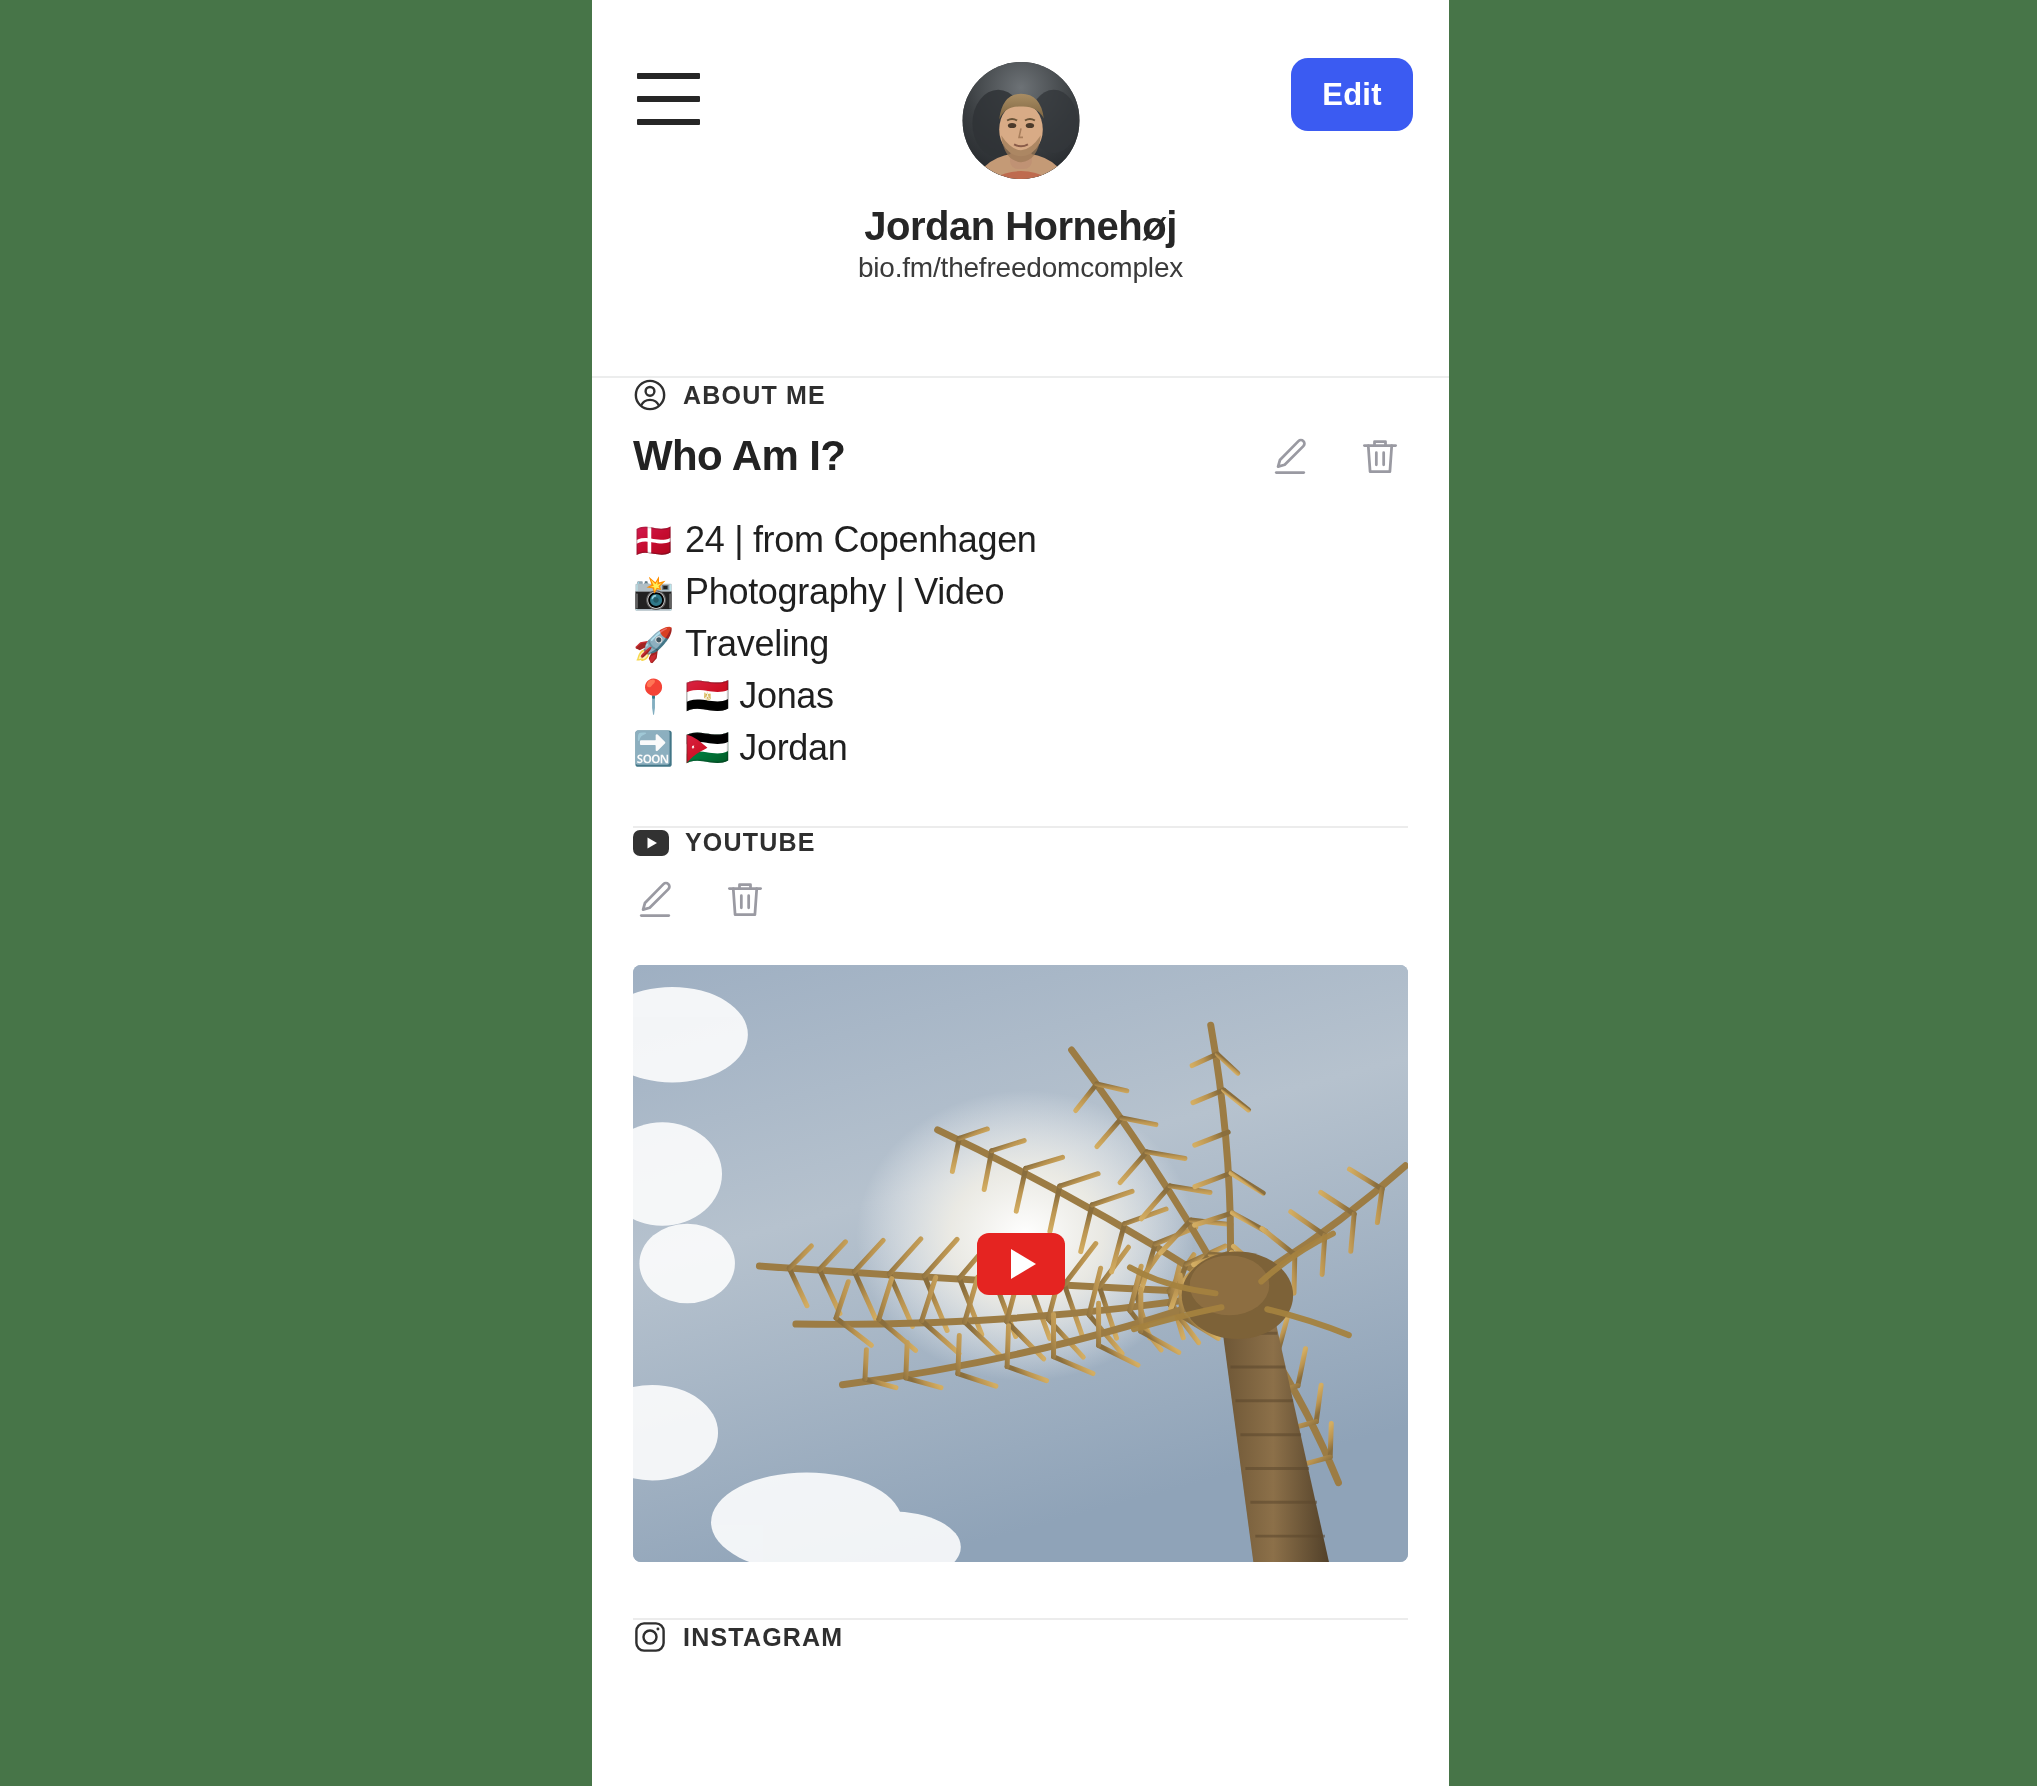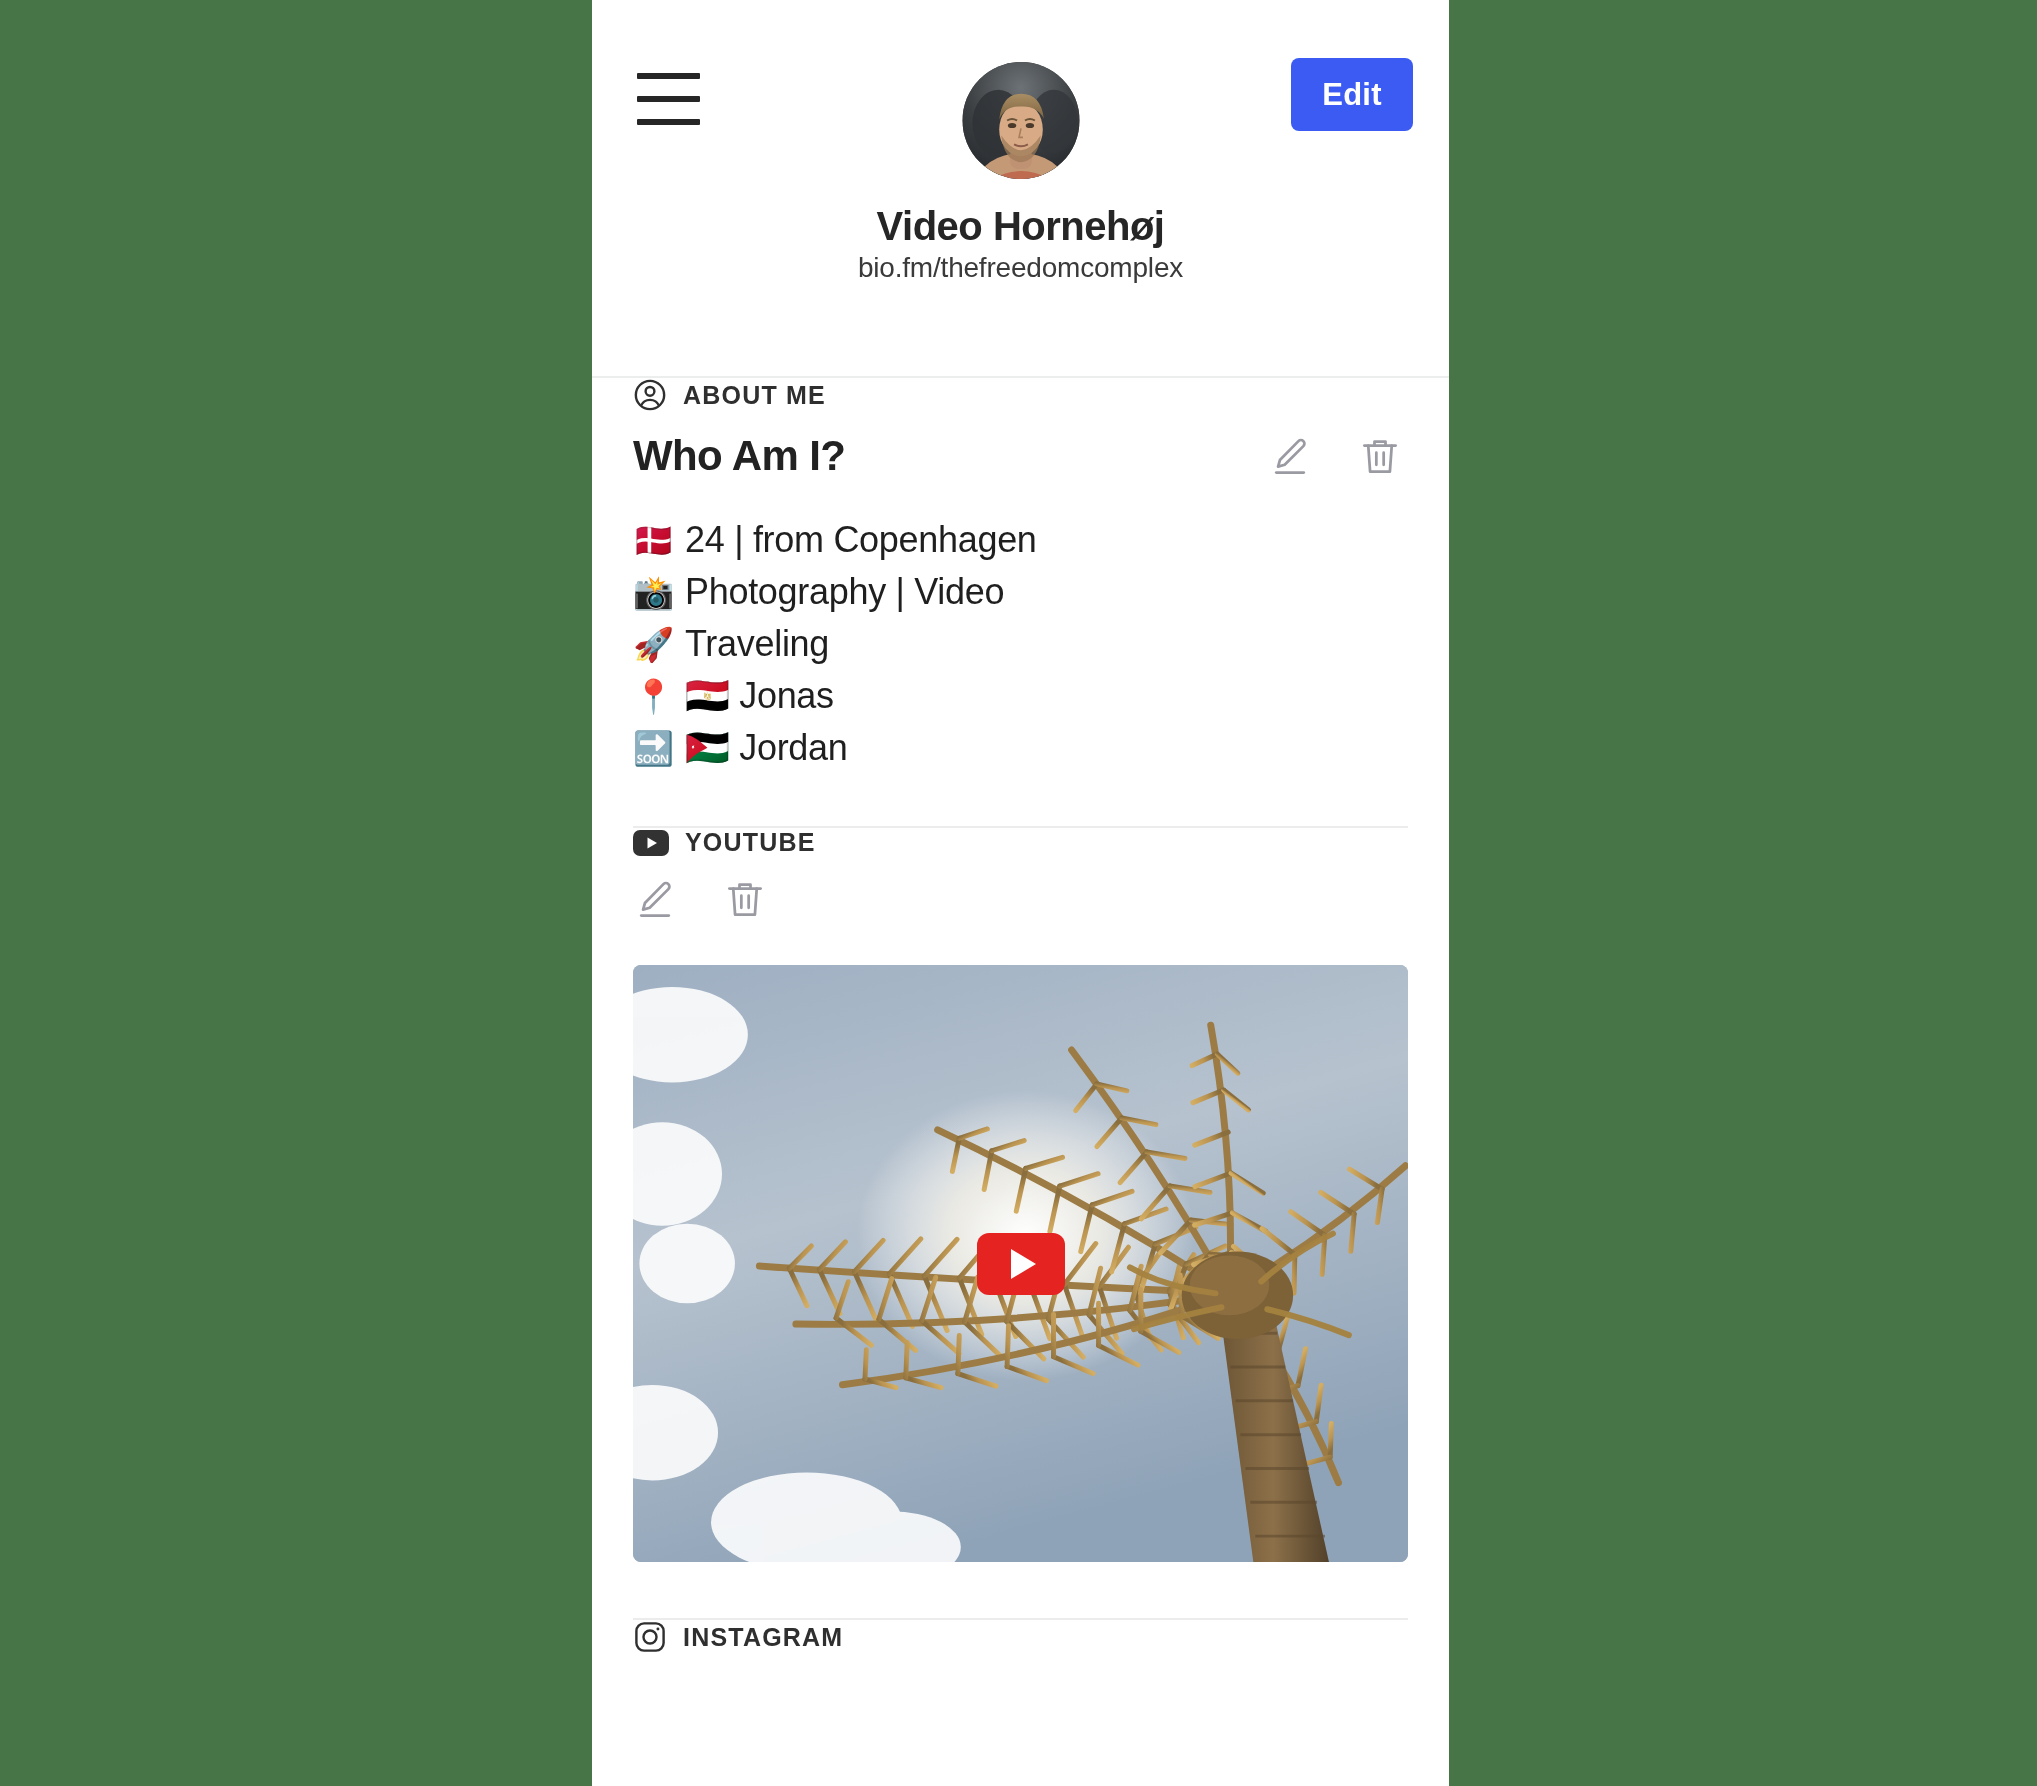--- a/index.html
+++ b/index.html
@@ -72,21 +72,21 @@
   .avatar svg { display: block; width: 100%; height: 100%; }
 
   .edit-btn {
     position: absolute;
     right: 36px;
     top: 58px;
     width: 122px;
     height: 73px;
     background: #3B5BF2;
     border: none;
-    border-radius: 8px;
+    border-radius: 17px;
     color: #ffffff;
     font-family: "Liberation Sans", sans-serif;
     font-size: 31px;
     font-weight: 600;
     letter-spacing: 0.2px;
     cursor: pointer;
     line-height: 73px;
     text-align: center;
     padding: 0;
   }
@@ -291,21 +291,21 @@
           <path d="M45 59 q5 -3 10 0" stroke="#6a5337" stroke-width="2" fill="none"></path>
           <path d="M63 59 q5 -3 10 0" stroke="#6a5337" stroke-width="2" fill="none"></path>
 
           <path d="M59 67 l-2 9 l4 0" stroke="#a87e5c" stroke-width="1.6" fill="none"></path>
           <path d="M52 83 q7 4 14 0" stroke="#8a5c49" stroke-width="2" fill="none"></path>
         </svg>
       </div>
 
       <button class="edit-btn">Edit</button>
 
-      <div class="profile-name">Video Hornehøj</div>
+      <div class="profile-name">Jordan Hornehøj</div>
       <div class="profile-url">bio.fm/thefreedomcomplex</div>
     </div>
 
     <div class="hr-full"></div>
 
     <div class="section">
 
       <div class="section-label">
         <span>
           <svg class="icon-person" width="34" height="34" viewBox="0 0 24 24" fill="none" stroke="#2f2f2f" stroke-width="1.7">

